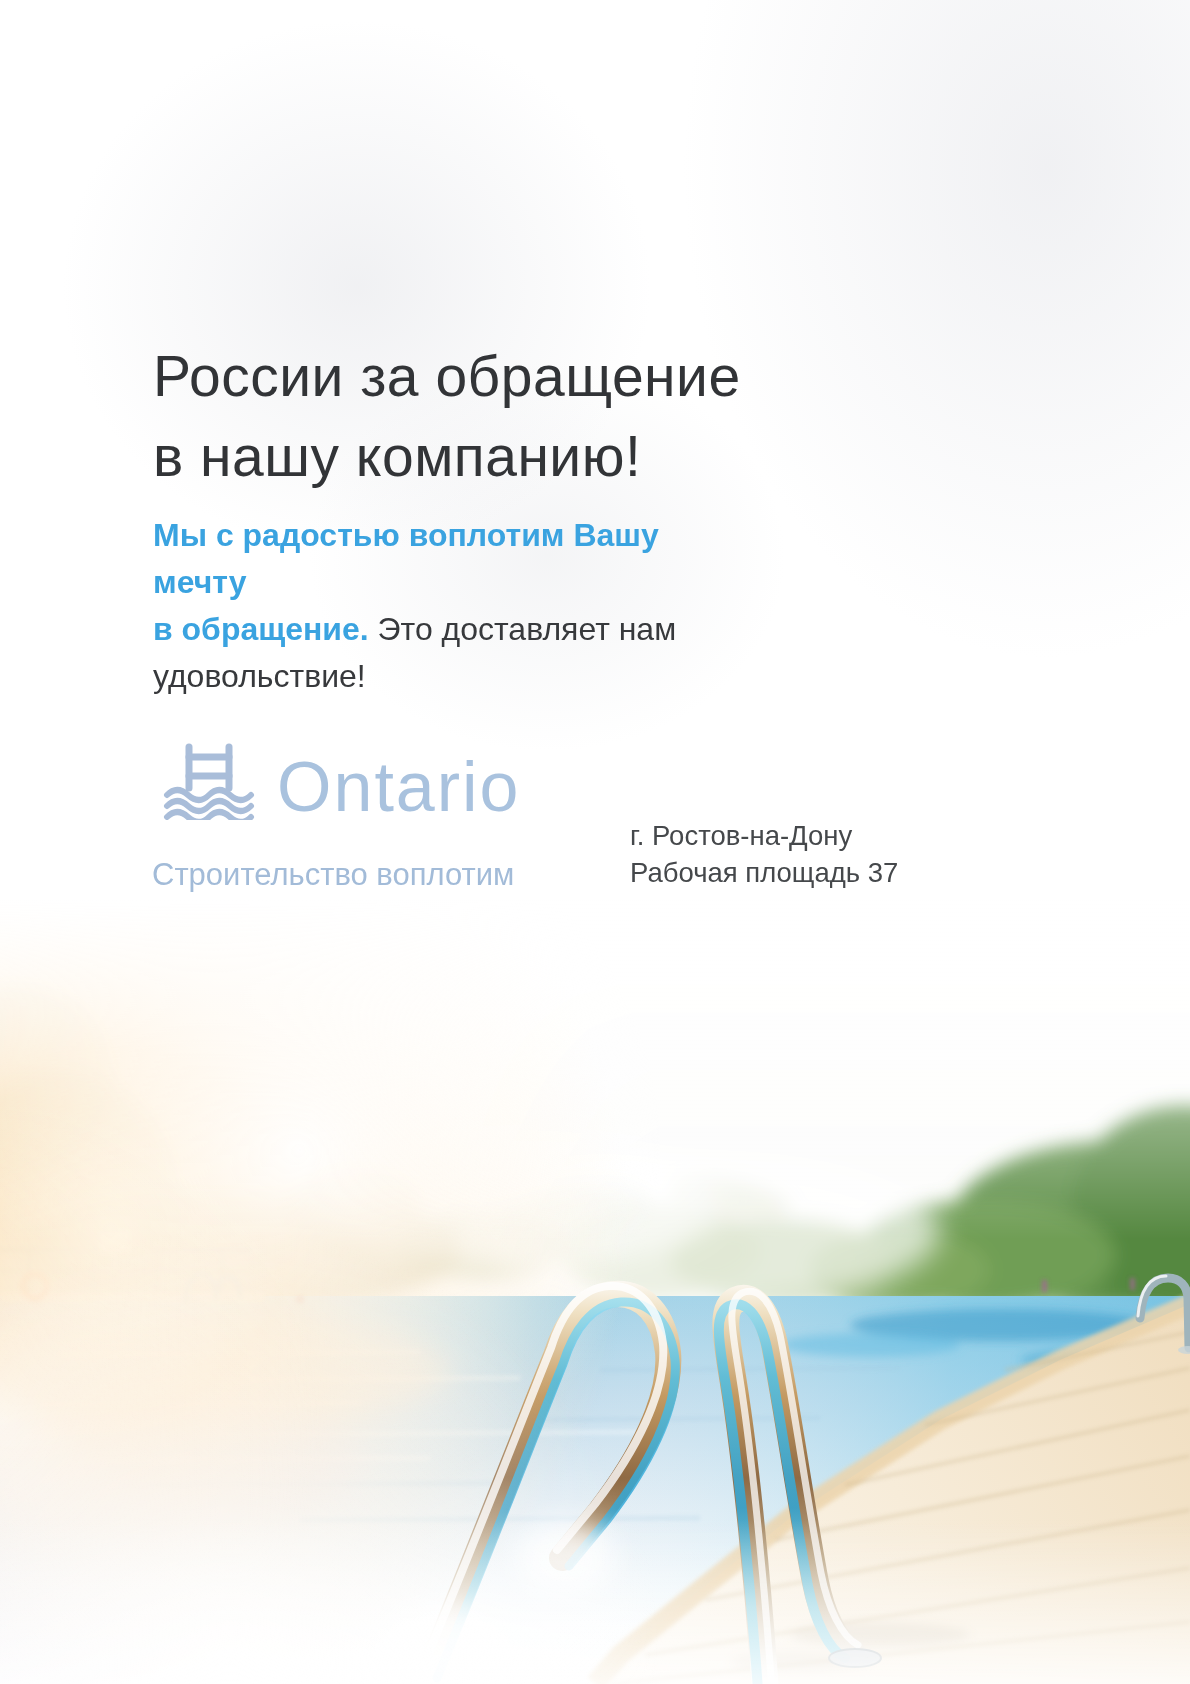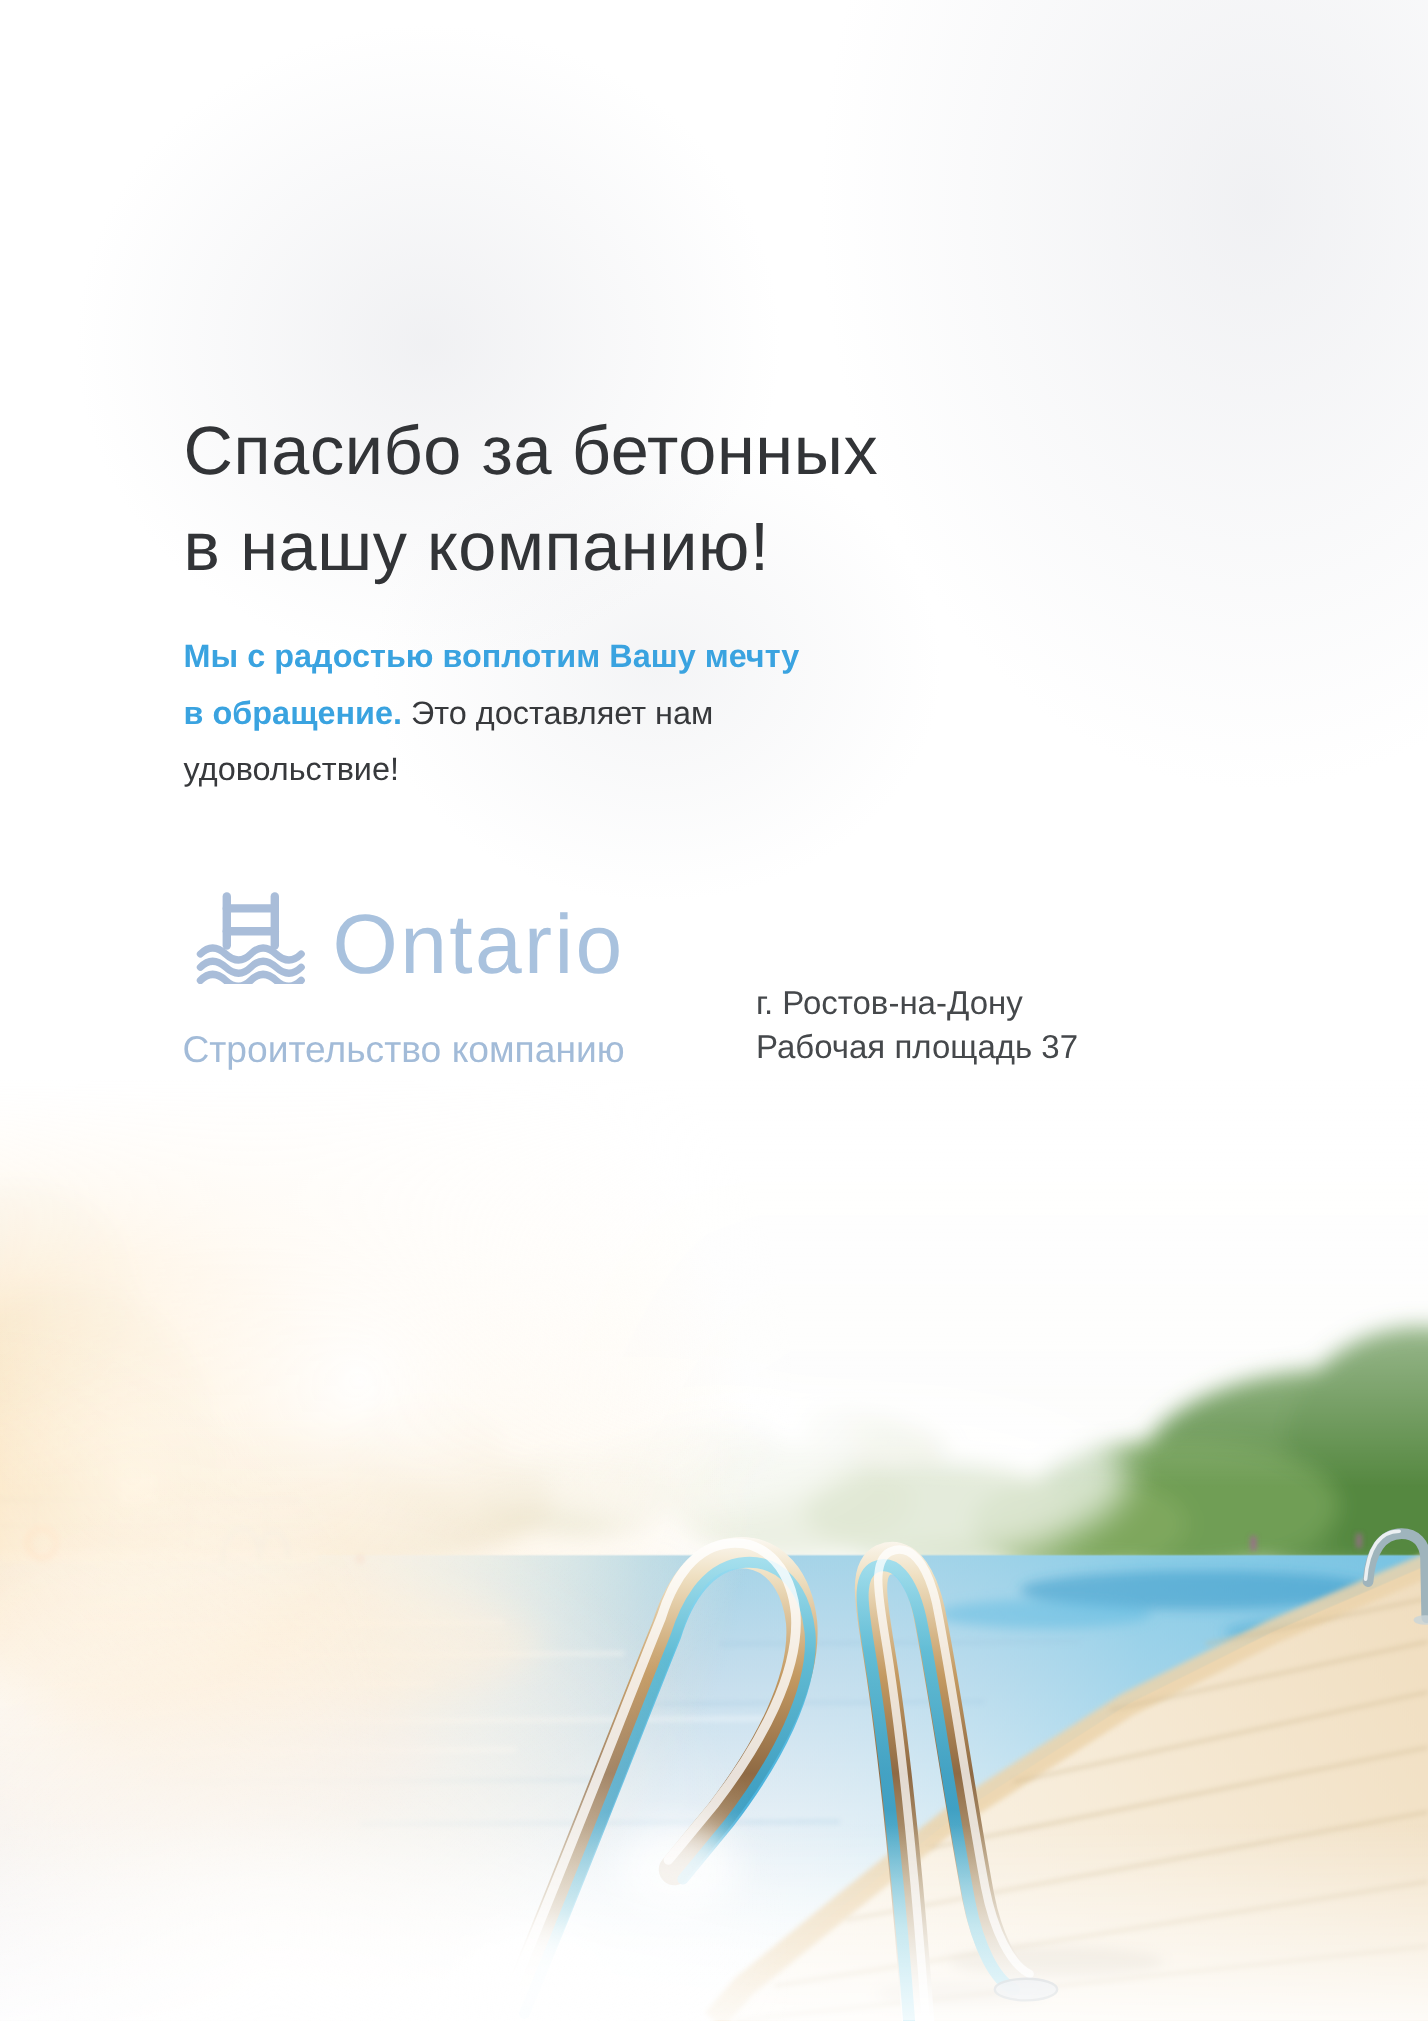--- a/index.html
+++ b/index.html
@@ -11,22 +11,22 @@
       radial-gradient(520px 700px at 88% 10%, rgba(230,231,235,.6), transparent 70%),
       radial-gradient(340px 280px at 46% 33%, rgba(233,234,237,.5), transparent 70%),
       #ffffff;
   }
   .h1{
     position:absolute;left:153px;top:336px;width:760px;
     font-size:57px;line-height:80px;letter-spacing:.5px;
     color:#323437;font-weight:400;
   }
   .lead{
-    position:absolute;left:153px;top:524px;width:600px;
-    font-size:27px;line-height:47px;color:#37393c;font-weight:400;
+    position:absolute;left:153px;top:512px;width:600px;
+    font-size:32px;line-height:47px;color:#37393c;font-weight:400;
   }
   .lead b{color:#3aa3e0;font-weight:700;}
   .logo-icon{position:absolute;left:163px;top:742px;width:92px;height:78px;}
   .wordmark{
     position:absolute;left:277px;top:752px;
     font-size:70px;line-height:1;letter-spacing:2px;
     color:#a9c2de;font-weight:400;
   }
   .tagline{
     position:absolute;left:152px;top:853px;
@@ -39,21 +39,21 @@
   .contacts .phone{margin-top:18px;}
   .contacts .site{margin-top:18px;}
   .photo{position:absolute;left:0;top:900px;width:1190px;height:784px;}
 </style>
 </head>
 <body>
 
 <div class="page">
 
   <div class="h1">
-    <div>Спасибо за бетонных</div>
+    <div>России за обращение</div>
     <div>в нашу компанию!</div>
   </div>
 
   <div class="lead">
     <b>Мы с радостью воплотим Вашу мечту</b><br>
     <b>в обращение.</b><span> Это доставляет нам удовольствие!</span>
   </div>
 
   <svg class="logo-icon" viewBox="0 0 92 78">
     <g stroke="#a9bdd9" stroke-width="7" stroke-linecap="round" fill="none">
@@ -65,21 +65,21 @@
     <g stroke="#a9bdd9" stroke-width="6" stroke-linecap="round" fill="none">
       <path d="M4 53 q 10 -10 21 0 t 21 0 t 21 0 t 21 0"></path>
       <path d="M4 64 q 10 -10 21 0 t 21 0 t 21 0 t 21 0"></path>
       <path d="M4 75 q 10 -10 21 0 t 21 0 t 21 0 t 21 0"></path>
     </g>
   </svg>
 
   <div class="wordmark">Ontario</div>
 
   <div class="tagline">
-    <div>Строительство компанию</div>
+    <div>Строительство воплотим</div>
     <div>и композитных бассейнов</div>
     <div>по Югу России</div>
   </div>
 
   <div class="contacts">
     <div class="addr">
       <div>г. Ростов-на-Дону</div>
       <div>Рабочая площадь 37</div>
     </div>
     <div class="site">https://ontario-pool.ru/w/</div>

